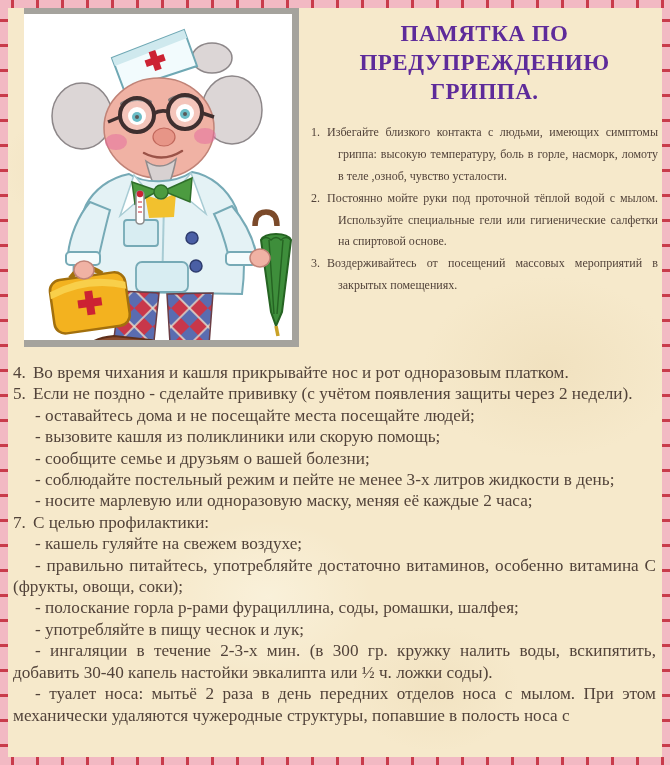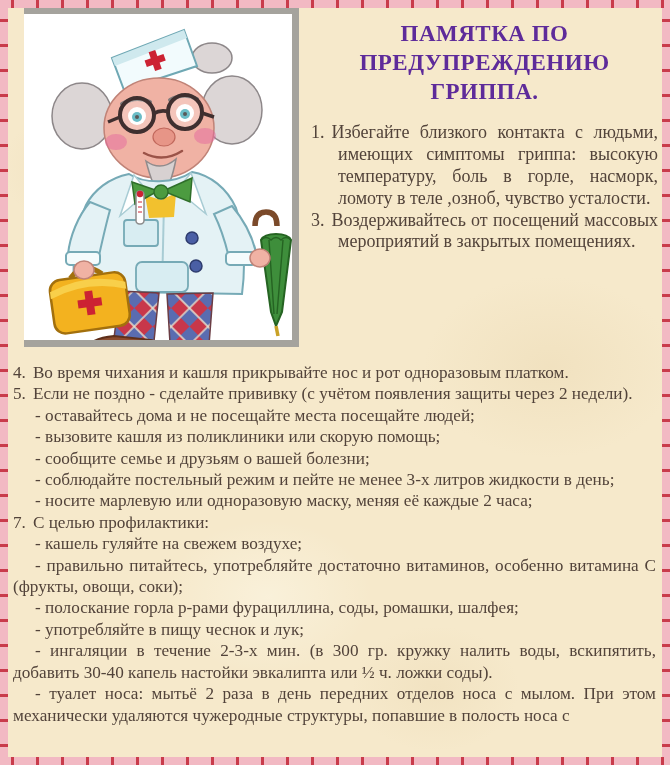--- a/index.html
+++ b/index.html
@@ -22,21 +22,21 @@
 
   .content{position:absolute;left:8px;top:8px;right:8px;bottom:8px;overflow:hidden;}
   .top-row{display:flex;align-items:flex-start;min-height:350px;}
   .card{flex:0 0 auto;width:268px;height:326px;margin-left:16px;background:#ffffff;
     border-top:6px solid #a5a39d;border-right:7px solid #a5a39d;border-bottom:7px solid #a5a39d;}
   .card svg{display:block;width:268px;height:326px;}
   .right-col{flex:1 1 auto;padding:8px 4px 0 12px;min-width:0;}
   .title{margin:4px 0 15px;text-align:center;font-weight:bold;font-size:23px;line-height:1.26;
     letter-spacing:.5px;color:#5e2b9a;}
   .rlist{margin:0;color:#52433a;}
-  .ritem{font-size:18px;line-height:21.9px;text-align:justify;padding-left:27px;text-indent:-27px;}
+  .ritem{font-size:12px;line-height:21.9px;text-align:justify;padding-left:27px;text-indent:-27px;}
   .num{margin-right:7px;}
   .full-list{padding:4px 6px 0 5px;color:#52433a;font-size:17.2px;line-height:21.4px;}
   .fitem{text-align:justify;padding-left:28px;text-indent:-28px;}
   .sub{text-align:justify;text-indent:22px;}
 </style>
 </head>
 <body>
 
 <div class="page">
   <div class="b top"></div>
@@ -165,20 +165,21 @@
       </div>
 
       <div class="right-col">
         <h1 class="title">
           <span>ПАМЯТКА ПО</span><br>
           <span>ПРЕДУПРЕЖДЕНИЮ</span><br>
           <span>ГРИППА.</span>
         </h1>
         <div class="rlist">
           <div class="ritem"><span class="num">1.</span><span>Избегайте близкого контакта с людьми, имеющих симптомы гриппа: высокую температуру, боль в горле, насморк, ломоту в теле ,озноб, чувство усталости.</span></div>
+          <div class="ritem"><span class="num">2.</span><span>Постоянно мойте руки под проточной тёплой водой с мылом. Используйте специальные гели или гигиенические салфетки на спиртовой основе.</span></div>
           <div class="ritem"><span class="num">3.</span><span>Воздерживайтесь от посещений массовых мероприятий в закрытых помещениях.</span></div>
         </div>
       </div>
     </div>
 
     <div class="full-list">
       <div class="fitem"><span class="num">4.</span><span>Во время чихания и кашля  прикрывайте нос и рот одноразовым платком.</span></div>
       <div class="fitem"><span class="num">5.</span><span>Если не поздно - сделайте прививку (с учётом появления защиты через 2 недели).</span></div>
 
       <div class="sub">- оставайтесь дома  и  не посещайте места посещайте людей;</div>

